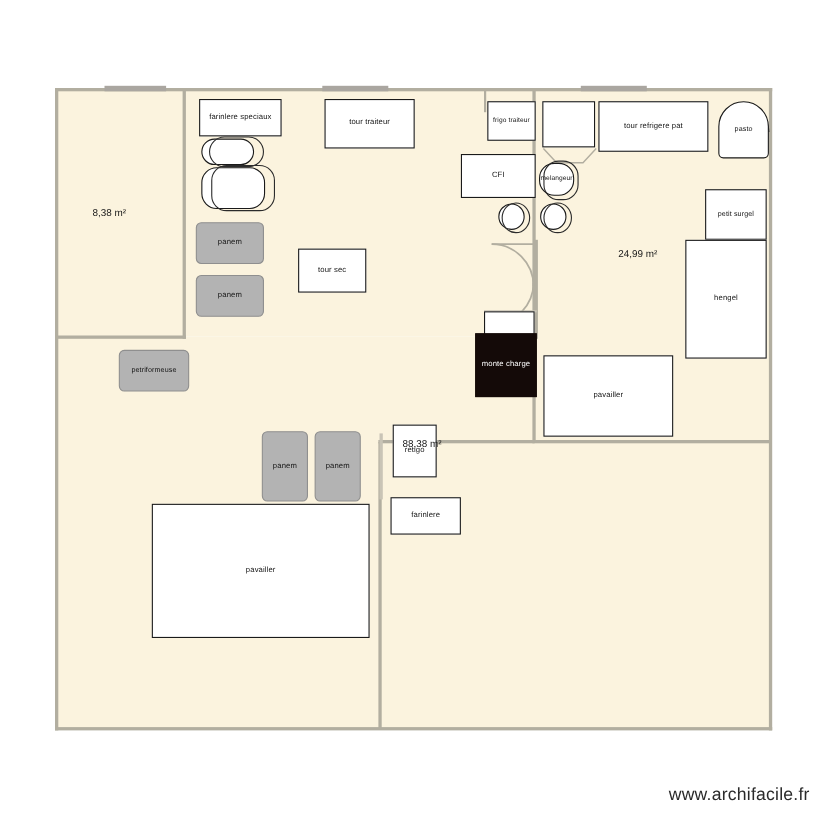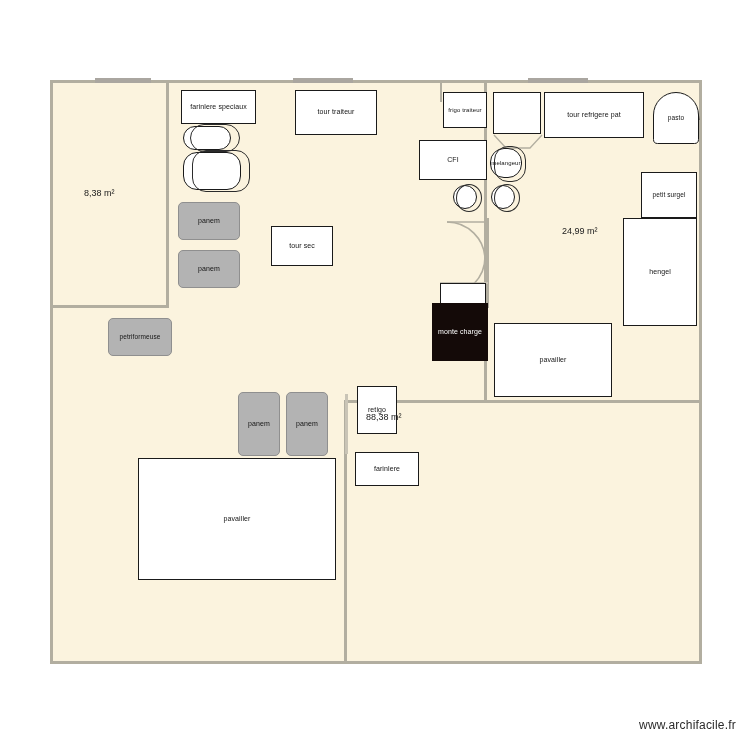--- a/index.html
+++ b/index.html
@@ -101,21 +101,21 @@
     position: absolute;
     font-size: 9px;
     color: #1a1a1a;
     white-space: nowrap;
   }
 
   .watermark {
     position: absolute;
     right: 14px;
     bottom: 18px;
-    font-size: 12px;
+    font-size: 16px;
     color: #2a2a2a;
     letter-spacing: .2px;
   }
 
   svg.overlay {
     position: absolute;
     left: 0; top: 0;
     width: 750px; height: 750px;
     pointer-events: none;
   }
@@ -268,20 +268,20 @@
     <div class="equip equip-white" style="left:138px; top:458px; width:198px; height:122px;">
       <span>pavailler</span>
     </div>
 
     <div class="area-label" style="left:84px; top:188px;">
       <span>8,38 m²</span>
     </div>
     <div class="area-label" style="left:562px; top:226px;">
       <span>24,99 m²</span>
     </div>
-    <div class="area-label" style="left:334px; top:412px;padding-left:32px;">
+    <div class="area-label" style="left:334px; top:398px;padding-left:32px;">
       <span>88,38 m²</span>
     </div>
 
   </div>
 
   <div class="watermark">www.archifacile.fr</div>
 </div>
 
 </body></html>

